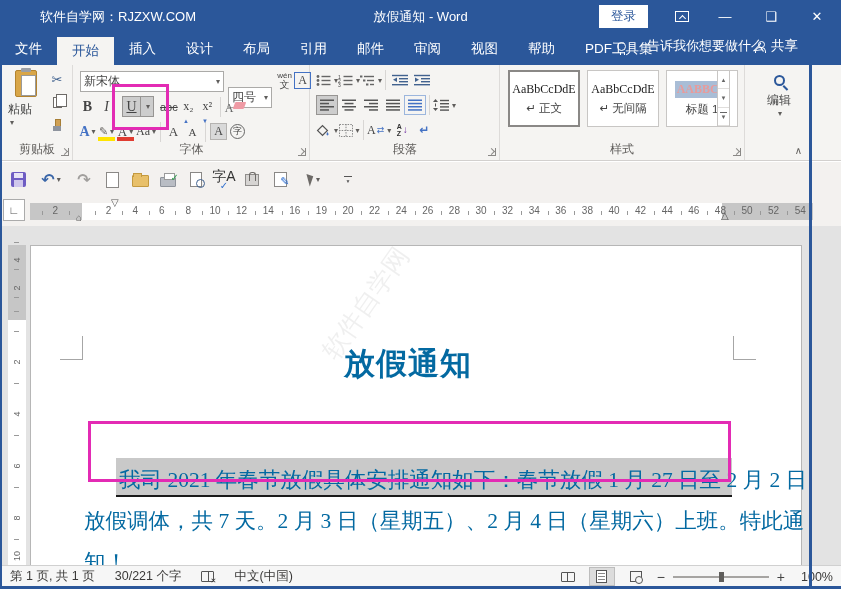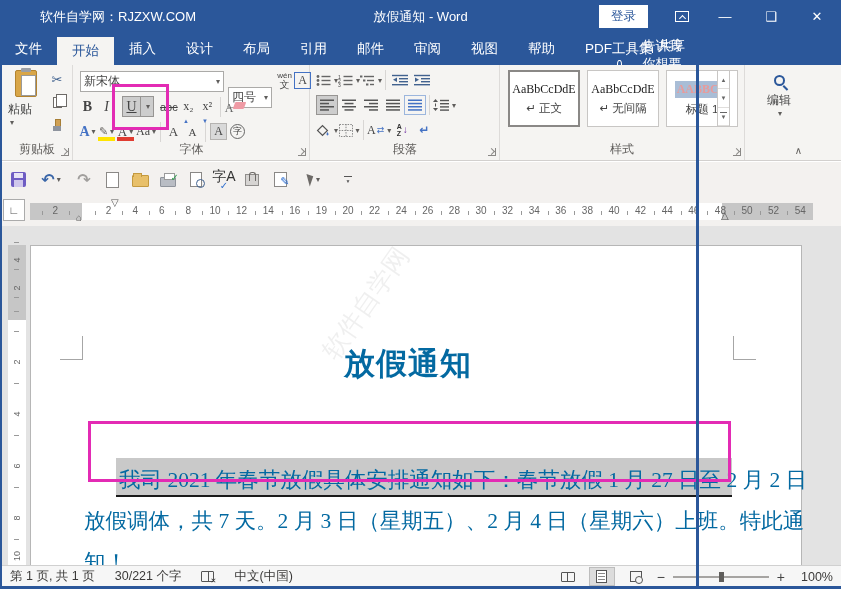--- a/index.html
+++ b/index.html
@@ -1,19 +1,19 @@
 <!DOCTYPE html>
 <html><head>
 <meta charset="utf-8">
 <style>
   *{margin:0;padding:0;box-sizing:border-box;}
   html,body{width:841px;height:589px;overflow:hidden;}
   body{font-family:"Liberation Sans","DejaVu Sans",sans-serif;position:relative;background:#fff;}
   .abs{position:absolute;}
-  .window{position:absolute;inset:0;width:699px;height:589px;}
+  .window{position:absolute;inset:0;width:812px;height:589px;}
 
   
   .titlebar{position:absolute;left:0;top:0;width:841px;height:33px;background:#2b579a;color:#fff;display:flex;align-items:center;font-size:13px;}
   .tb-site{position:absolute;left:40px;top:8px;}
   .tb-doc{position:absolute;left:0;width:841px;text-align:center;top:8px;pointer-events:none;}
   .tb-login{position:absolute;left:599px;top:5px;background:#fff;color:#2b579a;font-size:12.5px;padding:3px 12px;cursor:pointer;}
   .tb-ctl{position:absolute;top:0;height:33px;width:38px;display:flex;align-items:center;justify-content:center;color:#fff;font-size:13px;cursor:pointer;}
   .ribbonopts{width:14px;height:11px;border:1px solid #fff;position:relative;}
   .ribbonopts::after{content:"";position:absolute;left:4px;top:4px;width:4px;height:4px;border-left:1.5px solid #fff;border-top:1.5px solid #fff;transform:rotate(45deg);}
 

